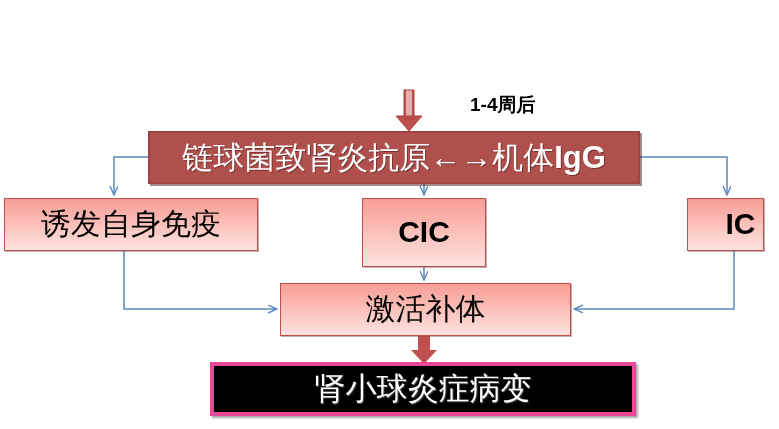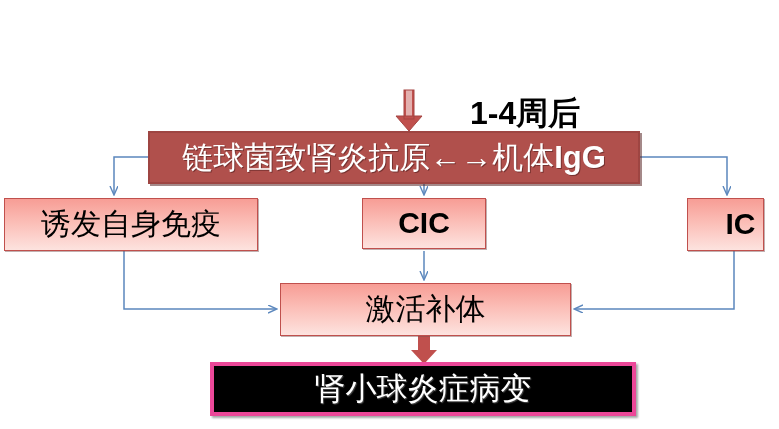--- a/index.html
+++ b/index.html
@@ -89,21 +89,21 @@
   #node-autoimmune {
     left: 4px;
     top: 198px;
     width: 254px;
     height: 53px;
   }
   #node-cic {
     left: 362px;
     top: 198px;
     width: 124px;
-    height: 51px;
+    height: 69px;
   }
   #node-cic .label,
   #node-ic .label {
     font-family: "Liberation Sans", sans-serif;
     font-weight: bold;
     font-size: 30px;
   }
   #node-ic {
     left: 687px;
     top: 198px;
@@ -134,21 +134,21 @@
     white-space: nowrap;
     text-shadow: 1px 1px 1px rgba(120,120,120,0.6);
   }
 
   
   #label-interval {
     position: absolute;
     left: 470px;
     top: 92px;
     font-family: "Liberation Sans", sans-serif;
-    font-size: 32px;
+    font-size: 19px;
     font-weight: bold;
     color: #000000;
     white-space: nowrap;
   }
 
   
   #connectors {
     position: absolute;
     left: 0;
     top: 0;

